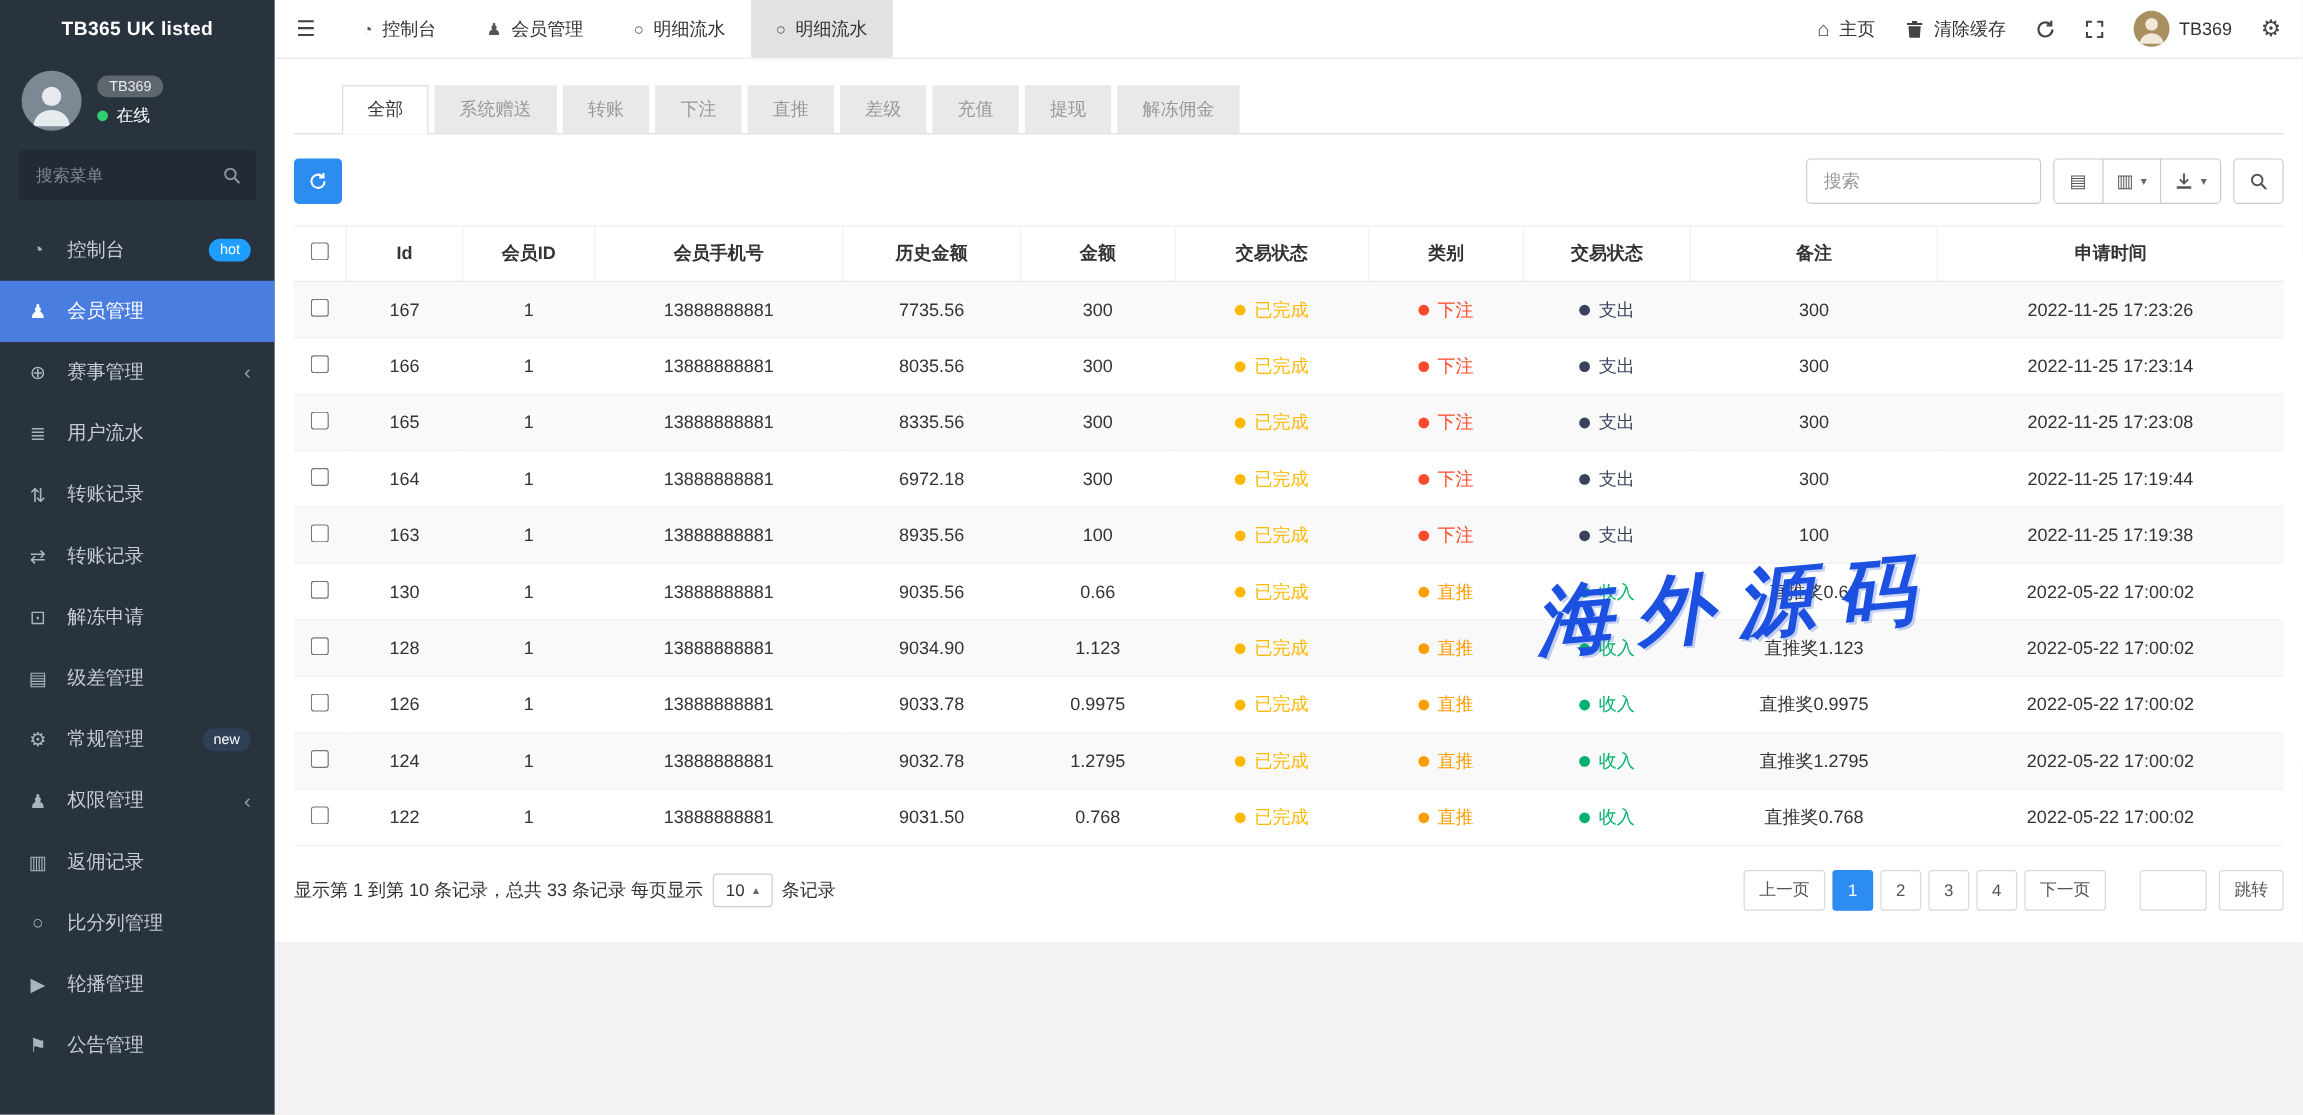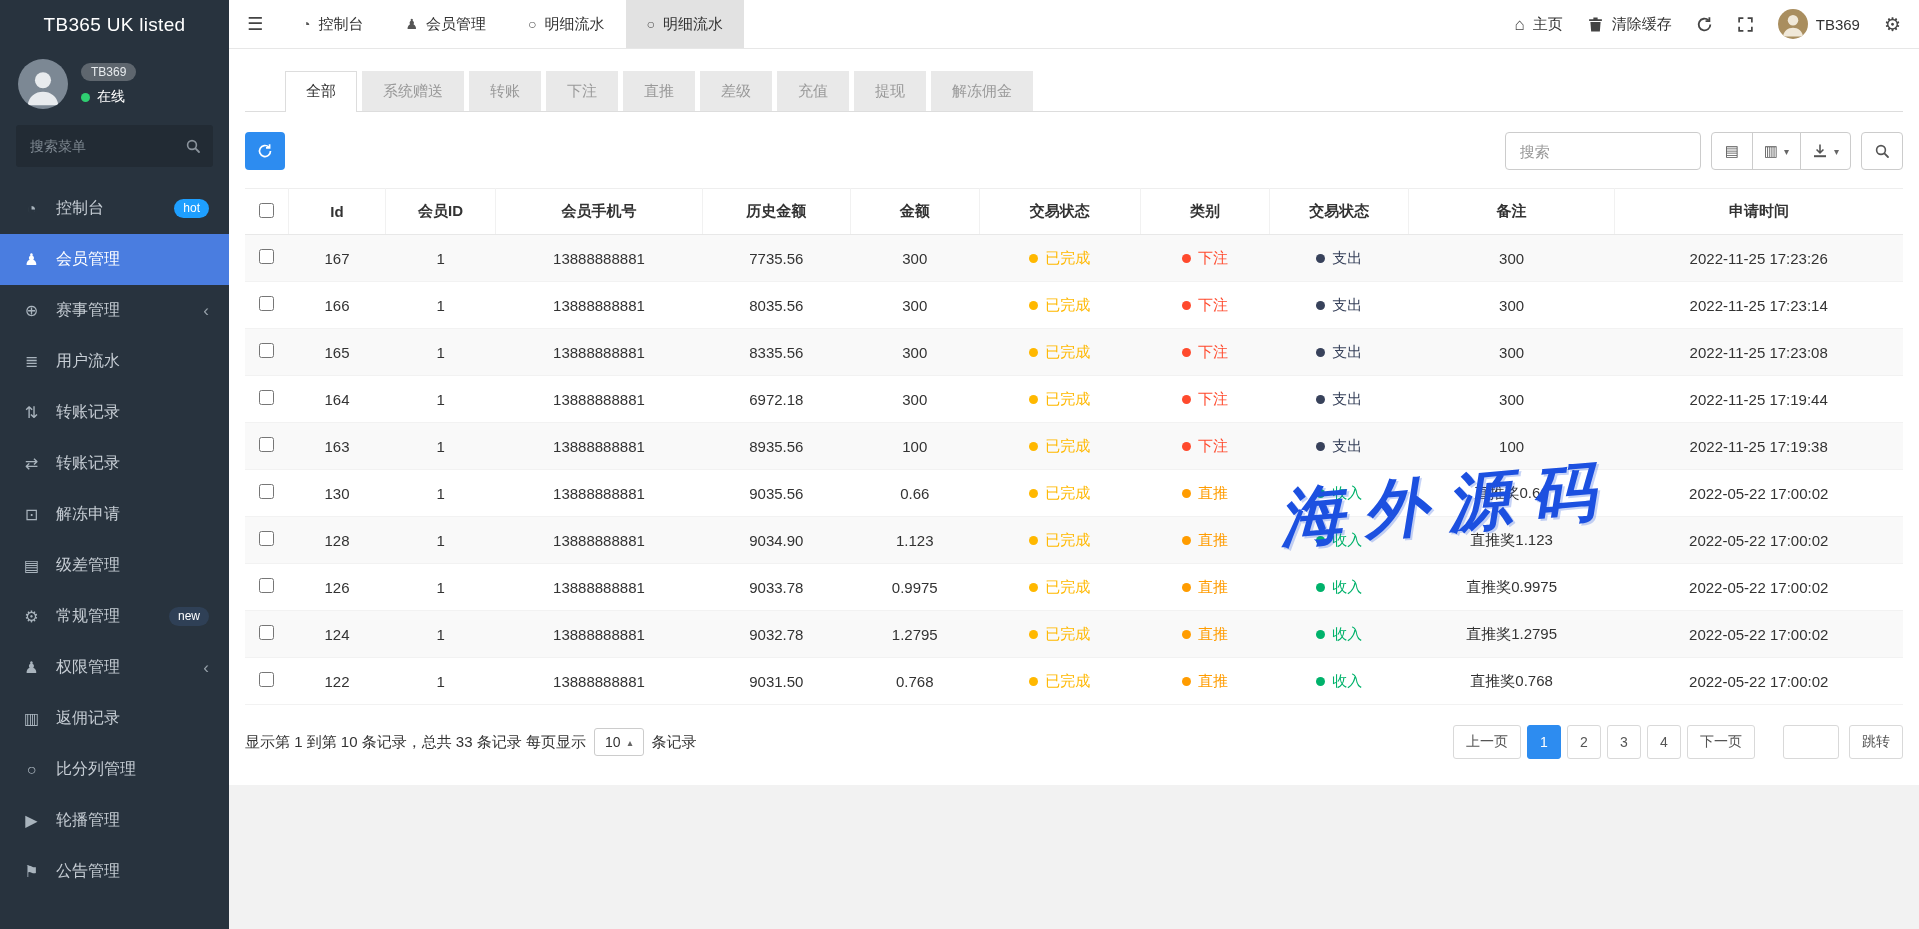--- a/index.html
+++ b/index.html
@@ -5,21 +5,21 @@
   * { box-sizing: border-box; margin: 0; padding: 0; }
   html, body { width: 1919px; height: 929px; }
   body {
     font-family: "Liberation Sans", "DejaVu Sans", sans-serif;
     font-size: 15px; color: #333; background: #f2f2f2; overflow: hidden;
   }
   .app { display: flex; width: 100%; height: 100%; }
 
   
   .sidebar { width: 229px; background: #28333e; color: #fff; flex-shrink: 0; display: flex; flex-direction: column; }
-  .logo { height: 49px; display: flex; align-items: center; justify-content: center; font-size: 19px; font-weight: normal; letter-spacing: .3px; }
+  .logo { height: 49px; display: flex; align-items: center; justify-content: center; font-size: 16px; font-weight: bold; letter-spacing: .3px; }
   .user-panel { display: flex; align-items: center; padding: 10px 18px 10px; }
   .avatar { width: 50px; height: 50px; border-radius: 50%; background: #7c8894; overflow: hidden; display: flex; align-items: flex-end; justify-content: center; }
   .avatar svg { width: 46px; height: 46px; display: block; }
   .user-info { margin-left: 13px; }
   .user-badge { display: inline-block; background: rgba(255,255,255,.25); color: #e7ebee; font-size: 12px; padding: 2px 10px; border-radius: 9px; }
   .online { margin-top: 7px; font-size: 14px; display: flex; align-items: center; gap: 7px; }
   .online .odot { width: 9px; height: 9px; border-radius: 50%; background: #2fce71; display: inline-block; }
   .menu-search { position: relative; margin: 6px 16px 12px; }
   .menu-search input { width: 100%; height: 42px; background: #222b34; border: none; border-radius: 3px; color: #c7ced4; padding: 0 40px 0 14px; font-size: 14px; outline: none; }
   .menu-search input::placeholder { color: #7d8790; }

